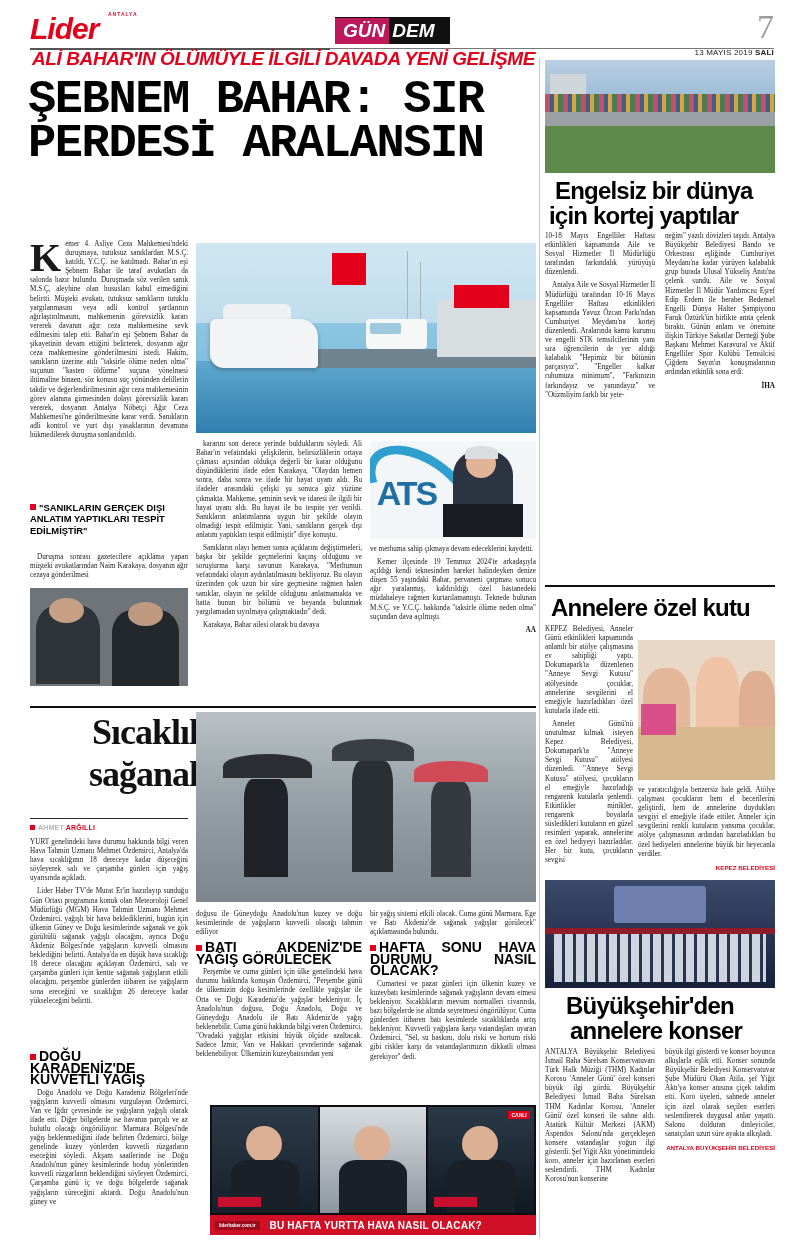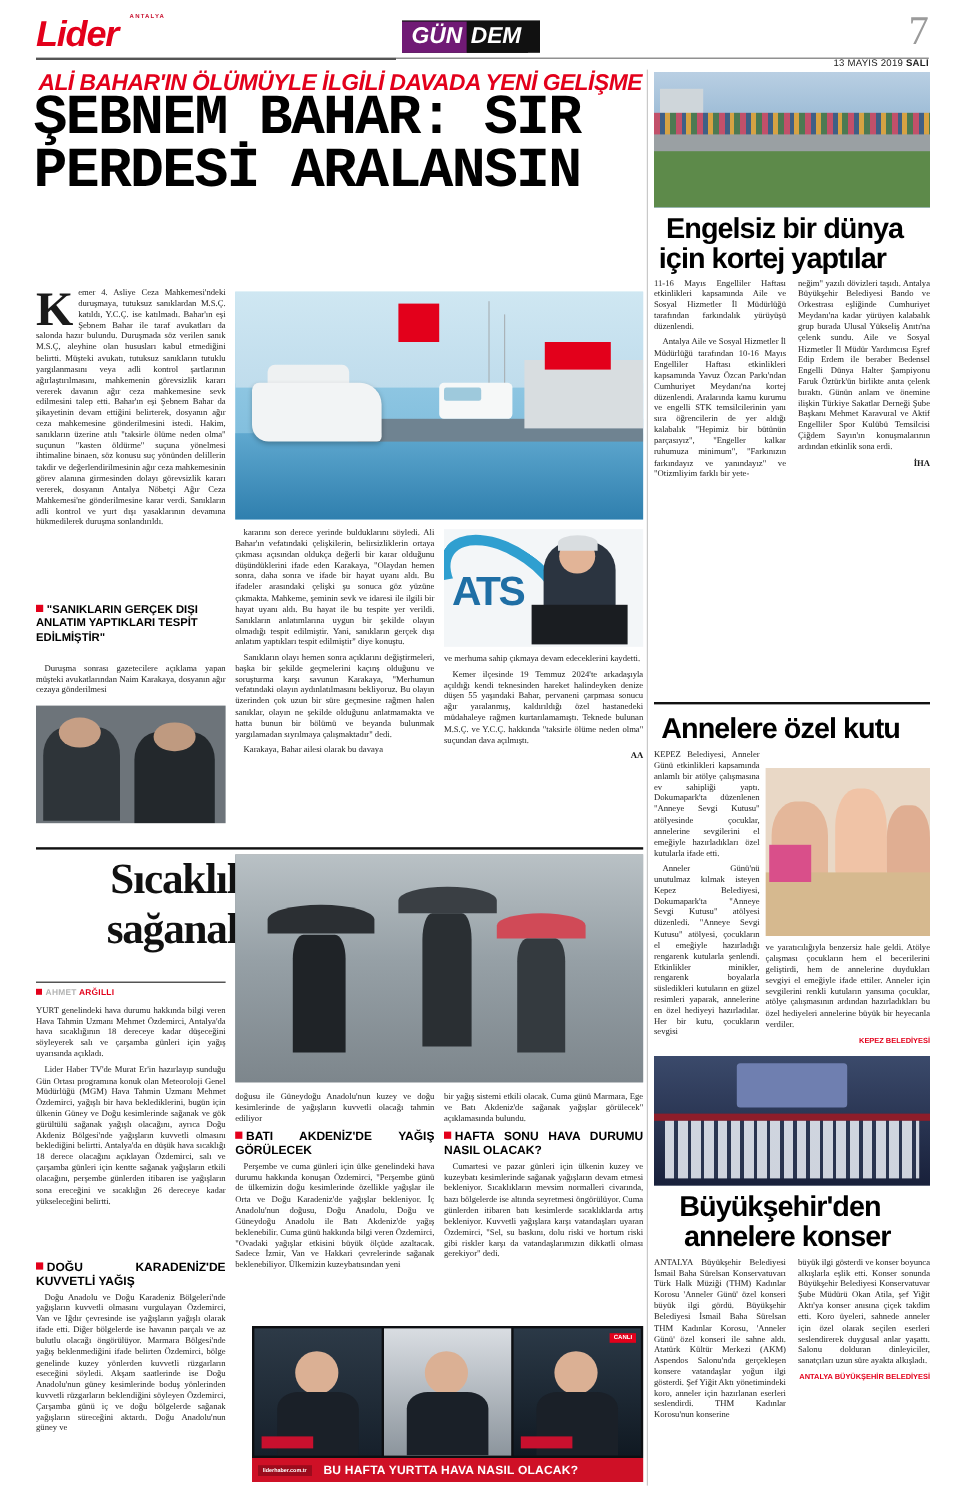--- a/index.html
+++ b/index.html
@@ -6,29 +6,29 @@
   body{width:800px;height:1250px;font-family:"Liberation Serif",serif;color:#111;overflow:hidden;position:relative;}
   .page{position:relative;width:784px;height:1250px;background:#fff;}
 
   
   .masthead{position:absolute;left:0;top:0;width:800px;height:62px;}
   .logo-wrap{position:absolute;left:30px;top:14px;}
   .logo-antalya{position:absolute;left:78px;top:-3px;font-family:"Liberation Sans",sans-serif;font-size:5px;font-weight:bold;letter-spacing:1px;color:#c8102e;}
   .logo-text{font-family:"Liberation Sans",sans-serif;font-weight:bold;font-size:30px;color:#e3001b;letter-spacing:-1px;line-height:30px;font-style:italic;}
   .logo-rule{position:absolute;left:30px;top:48px;width:300px;height:2px;background:#555;}
   .gundem{position:absolute;left:335px;top:17px;height:27px;display:flex;align-items:center;background:#111;padding:0 10px 0 0;}
-  .gundem .g1{background:#701a75;color:#fff;font-family:"Liberation Sans",sans-serif;font-weight:bold;font-style:italic;font-size:19px;padding:2px 4px 2px 8px;}
+  .gundem .g1{background:#be185d;color:#fff;font-family:"Liberation Sans",sans-serif;font-weight:bold;font-style:italic;font-size:19px;padding:2px 4px 2px 8px;}
   .gundem .g2{background:#111;color:#fff;font-family:"Liberation Sans",sans-serif;font-weight:bold;font-style:italic;font-size:19px;padding:2px 6px 2px 3px;}
   .pagenum{position:absolute;right:26px;top:8px;font-family:"Liberation Serif",serif;font-size:34px;color:#9b9b9b;font-weight:normal;}
   .datebar{position:absolute;right:26px;top:48px;font-family:"Liberation Sans",sans-serif;font-size:8px;color:#222;letter-spacing:.2px;}
   .datebar b{font-weight:bold;}
   .head-rule{position:absolute;left:330px;top:48px;width:444px;height:1px;background:#777;}
 
   
-  .kicker{position:absolute;left:32px;top:59px;width:505px;font-family:"Liberation Sans",sans-serif;font-weight:bold;font-style:italic;font-size:19px;color:#e3001b;letter-spacing:-0.4px;white-space:nowrap;}
+  .kicker{position:absolute;left:32px;top:48px;width:505px;font-family:"Liberation Sans",sans-serif;font-weight:bold;font-style:italic;font-size:19px;color:#e3001b;letter-spacing:-0.4px;white-space:nowrap;}
   .headline{position:absolute;left:28px;top:78px;width:515px;font-family:Liberation Mono, monospace;font-weight:bold;font-size:47px;line-height:44px;letter-spacing:-1.4px;color:#000;text-transform:uppercase;}
   .deck{position:absolute;left:32px;top:207px;width:505px;font-family:"Liberation Sans",sans-serif;font-weight:bold;font-size:9.4px;line-height:14px;color:#000;}
 
   
   .photo{position:absolute;overflow:hidden;}
   .ph-boat{left:196px;top:243px;width:340px;height:190px;
      background:
        linear-gradient(180deg,#bfe0ee 0%,#a8d4e8 40%,#8ec6e2 40.5%,#6fb3d6 100%);}
   .ph-boat .sky{position:absolute;left:0;top:0;width:100%;height:42%;background:linear-gradient(180deg,#cfe7f2,#bfdcec);}
   .ph-boat .sea{position:absolute;left:0;top:62%;width:100%;height:38%;background:linear-gradient(180deg,#5fa8cf,#2f7fae);}
@@ -98,21 +98,21 @@
   .ph-konser .scr{position:absolute;left:30%;top:6%;width:40%;height:34%;background:#6f7fb0;border-radius:3px;}
   .ph-konser .row{position:absolute;left:4%;top:50%;width:92%;height:44%;background:repeating-linear-gradient(90deg,#e2e7ef 0 8px,#2a3550 8px 11px);opacity:.9;}
   .ph-konser .red{position:absolute;left:0;top:44%;width:100%;height:6%;background:#8d1d2a;}
 
   
   .col{position:absolute;font-family:"Liberation Serif",serif;font-size:7.2px;line-height:9.1px;text-align:justify;color:#1a1a1a;}
   .col p{margin:0 0 4px 0;text-indent:7px;}
   .col p.noind{text-indent:0;}
   .dropcap{float:left;font-family:"Liberation Serif",serif;font-size:40px;line-height:33px;font-weight:bold;padding:1px 4px 0 0;}
 
-  .subhead{font-family:"Liberation Sans",sans-serif;font-weight:bold;font-size:10px;line-height:11.5px;color:#000;margin:5px 0 3px 0;text-indent:0;}
+  .subhead{font-family:"Liberation Sans",sans-serif;font-weight:bold;font-size:14px;line-height:11.5px;color:#000;margin:5px 0 3px 0;text-indent:0;}
   .subhead .sq{display:inline-block;width:6px;height:6px;background:#e3001b;margin-right:3px;vertical-align:1px;}
 
   .sec-title{position:absolute;font-family:"Liberation Sans",sans-serif;font-weight:bold;font-size:24px;line-height:25px;letter-spacing:-.8px;color:#000;}
   .sec-rule{position:absolute;background:#2b2b2b;height:1px;}
   .vrule{position:absolute;width:1px;background:#c9c9c9;}
 
   .bigtitle{position:absolute;font-family:"Liberation Serif",serif;font-weight:bold;font-size:36px;line-height:36px;letter-spacing:-1px;color:#111;}
   .byline{position:absolute;font-family:"Liberation Sans",sans-serif;font-size:7px;font-weight:bold;color:#e3001b;letter-spacing:.2px;}
   .byline .sq{display:inline-block;width:5px;height:5px;background:#e3001b;margin-right:3px;vertical-align:0px;}
   .byline .nm{color:#e3001b;}
@@ -278,21 +278,21 @@
     <div class="bld"></div>
     <div class="crowd"></div>
     <div class="road"></div>
     <div class="grass"></div>
   </div>
 
   <div class="sec-title" style="left:555px;top:178px;width:230px;">Engelsiz bir dünya</div>
   <div class="sec-title" style="left:549px;top:203px;width:240px;">için kortej yaptılar</div>
 
   <div class="col" style="left:545px;top:232px;width:110px;height:300px;">
-    <p class="noind">11-16 Mayıs Engelliler Haftası etkinlikleri kapsamında Aile ve Sosyal Hizmetler İl Müdürlüğü tarafından farkındalık yürüyüşü düzenlendi.</p>
+    <p class="noind">10-18 Mayıs Engelliler Haftası etkinlikleri kapsamında Aile ve Sosyal Hizmetler İl Müdürlüğü tarafından farkındalık yürüyüşü düzenlendi.</p>
     <p>Antalya Aile ve Sosyal Hizmetler İl Müdürlüğü tarafından 10-16 Mayıs Engelliler Haftası etkinlikleri kapsamında Yavuz Özcan Parkı'ndan Cumhuriyet Meydanı'na kortej düzenlendi. Aralarında kamu kurumu ve engelli STK temsilcilerinin yanı sıra öğrencilerin de yer aldığı kalabalık "Hepimiz bir bütünün parçasıyız", "Engeller kalkar ruhumuza minimum", "Farkınızın farkındayız ve yanındayız" ve "Otizmliyim farklı bir yete-</p>
   </div>
   <div class="col" style="left:665px;top:232px;width:110px;height:300px;">
     <p class="noind">neğim" yazılı dövizleri taşıdı. Antalya Büyükşehir Belediyesi Bando ve Orkestrası eşliğinde Cumhuriyet Meydanı'na kadar yürüyen kalabalık grup burada Ulusal Yükseliş Anıtı'na çelenk sundu. Aile ve Sosyal Hizmetler İl Müdür Yardımcısı Eşref Edip Erdem ile beraber Bedensel Engelli Dünya Halter Şampiyonu Faruk Öztürk'ün birlikte anıta çelenk bıraktı. Günün anlam ve önemine ilişkin Türkiye Sakatlar Derneği Şube Başkanı Mehmet Karavural ve Aktif Engelliler Spor Kulübü Temsilcisi Çiğdem Sayın'ın konuşmalarının ardından etkinlik sona erdi.</p>
     <p class="noind" style="text-align:right;font-weight:bold;">İHA</p>
   </div>
 
   <div class="sec-rule" style="left:545px;top:585px;width:230px;height:2px;background:#111;"></div>
   <div class="sec-title" style="left:551px;top:595px;width:230px;">Annelere özel kutu</div>
 

